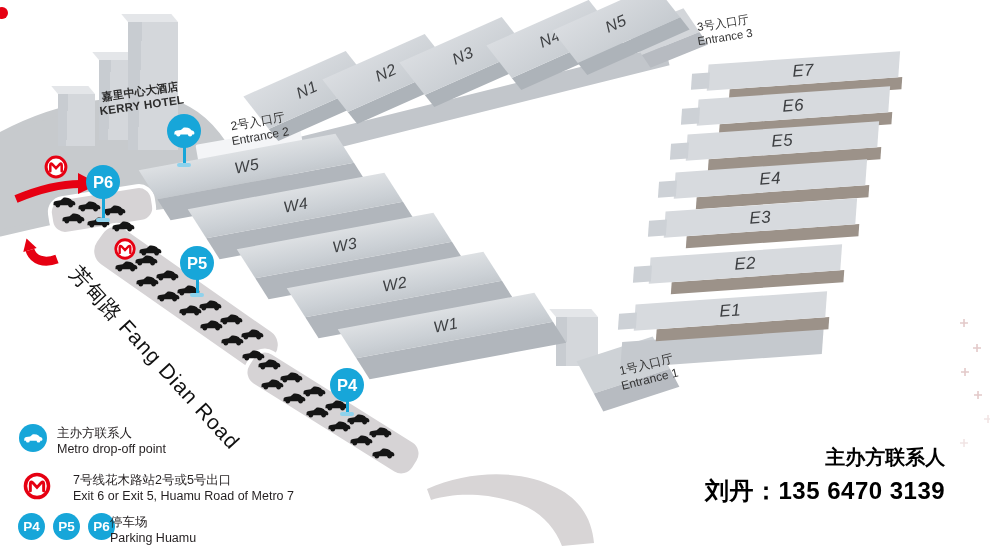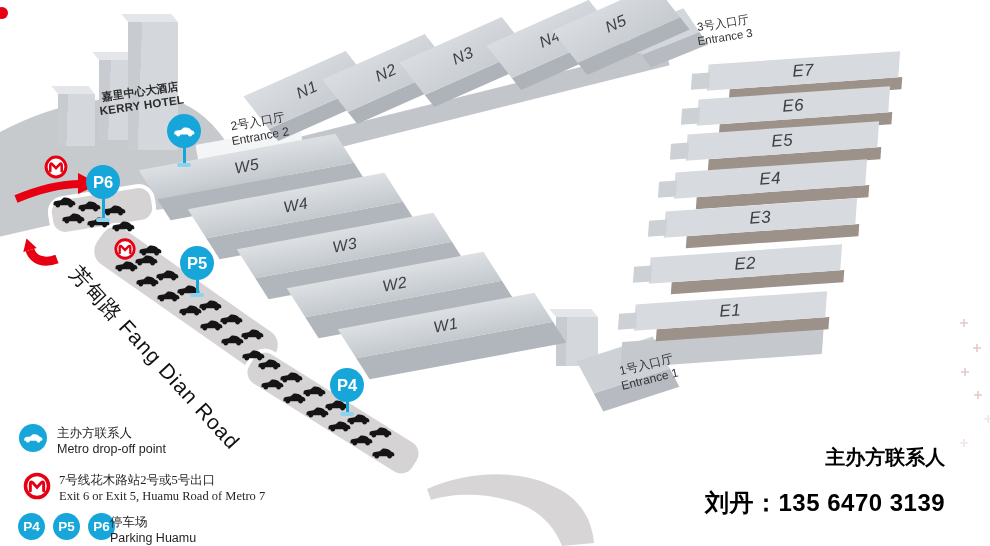--- a/index.html
+++ b/index.html
@@ -74,30 +74,30 @@
   #road-label{position:absolute;left:84px;top:260px;transform:rotate(47.5deg);transform-origin:0 0;
               font-size:21px;color:#101010;letter-spacing:1px;white-space:nowrap;}
 
   
   .leg-ic{position:absolute;}
   #leg-taxi-ic{left:19px;top:424px;width:28px;height:28px;border-radius:50%;background:#17a6d9;
                display:flex;align-items:center;justify-content:center;}
   .leg-tx{position:absolute;font-size:12.5px;color:#231f20;line-height:15.5px;white-space:nowrap;}
   #leg-taxi-tx{left:57px;top:426px;}
   #leg-metro-ic{left:23px;top:472px;}
-  #leg-metro-tx{left:59px;top:473px;font-family:Liberation Serif, serif;}
+  #leg-metro-tx{left:73px;top:473px;}
   .pbadge{position:absolute;top:513px;width:27px;height:27px;border-radius:50%;background:#17a6d9;
           color:#fff;font-weight:bold;font-size:13.5px;display:flex;align-items:center;justify-content:center;}
   #pb-0{left:18px;} #pb-1{left:53px;} #pb-2{left:88px;}
   #leg-park-tx{left:110px;top:515px;}
 
   
   #contact{position:absolute;left:705px;top:444px;color:#000;}
   #contact .c1{font-size:20px;font-weight:bold;text-align:right;}
-  #contact .c2{font-size:24px;font-weight:bold;margin-top:16px;letter-spacing:.5px;}
+  #contact .c2{font-size:24px;font-weight:bold;margin-top:4px;letter-spacing:.5px;}
 </style>
 </head>
 <body>
 
 <div class="stage">
 
   <svg class="bg" width="990" height="546" viewBox="0 0 990 546">
     <defs>
       <g id="car">
         <path d="M1.4,9.2 L1.6,6.6 Q2,5.2 4,4.9 L8.6,4.3 L11.8,1.6 Q16.2,1.1 18.6,3.1 L20,4.6 Q23,5.2 23.3,7 L23.3,8.2 Q23.3,9.2 22.3,9.2 Z"></path>

